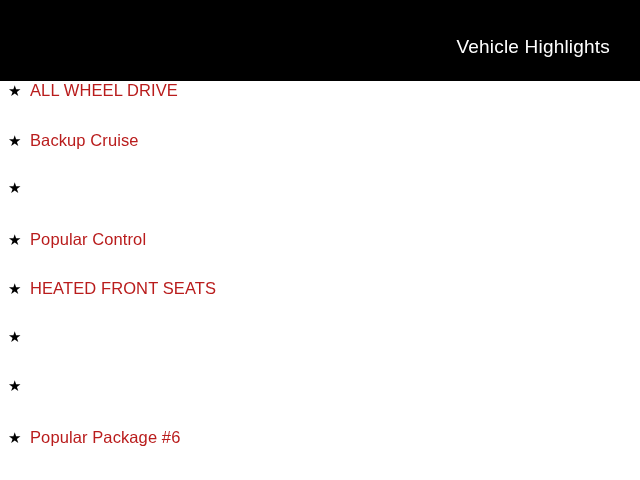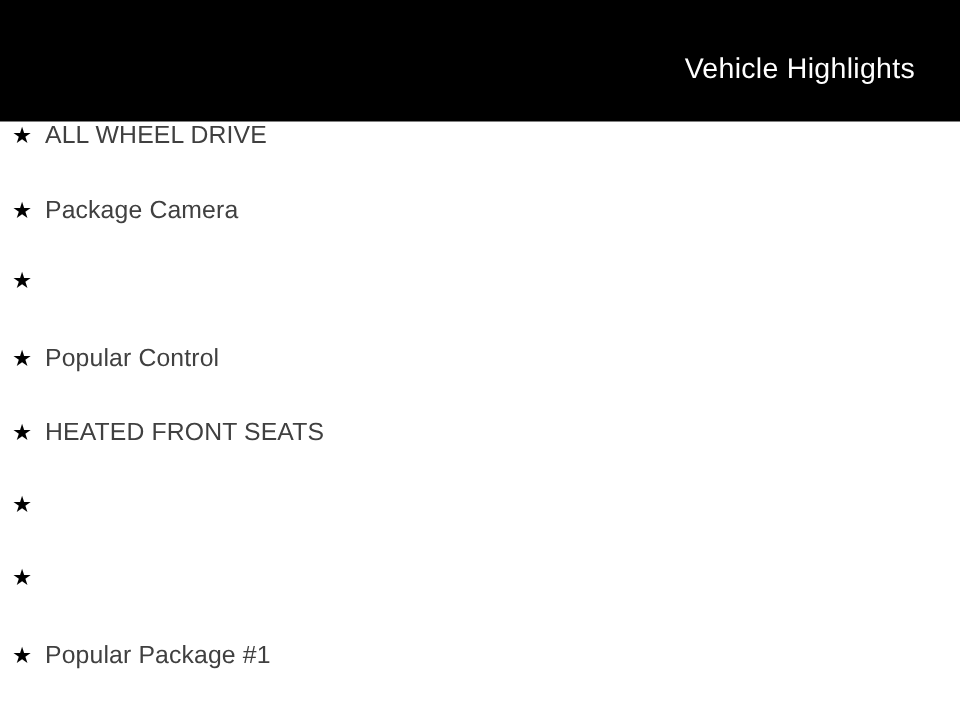--- a/index.html
+++ b/index.html
@@ -58,21 +58,21 @@
   }
   .bullet-star {
     width: 22px;
     flex: 0 0 22px;
     color: #000000;
     font-size: 15px;
     line-height: 1;
     text-align: left;
   }
   .highlight-text {
-    color: #404040;
+    color: #b91c1c;
     font-size: 16.5px;
     font-weight: 400;
     white-space: nowrap;
     letter-spacing: 0.1px;
   }
 </style>
 </head>
 <body>
 
 <div class="page">
@@ -81,38 +81,38 @@
     <div class="header-title">Vehicle Highlights</div>
   </div>
 
   <ul class="highlights">
     <li class="highlight-row">
       <span class="bullet-star">★</span>
       <span class="highlight-text">ALL WHEEL DRIVE</span>
     </li>
     <li class="highlight-row">
       <span class="bullet-star">★</span>
-      <span class="highlight-text">Package Camera</span>
+      <span class="highlight-text">Backup Cruise</span>
     </li>
     <li class="highlight-row">
       <span class="bullet-star">★</span>
     </li>
     <li class="highlight-row">
       <span class="bullet-star">★</span>
       <span class="highlight-text">Popular Control</span>
     </li>
     <li class="highlight-row">
       <span class="bullet-star">★</span>
       <span class="highlight-text">HEATED FRONT SEATS</span>
     </li>
     <li class="highlight-row">
       <span class="bullet-star">★</span>
     </li>
     <li class="highlight-row">
       <span class="bullet-star">★</span>
     </li>
     <li class="highlight-row">
       <span class="bullet-star">★</span>
-      <span class="highlight-text">Popular Package #1</span>
+      <span class="highlight-text">Popular Package #6</span>
     </li>
   </ul>
 
 </div>
 
 </body></html>

